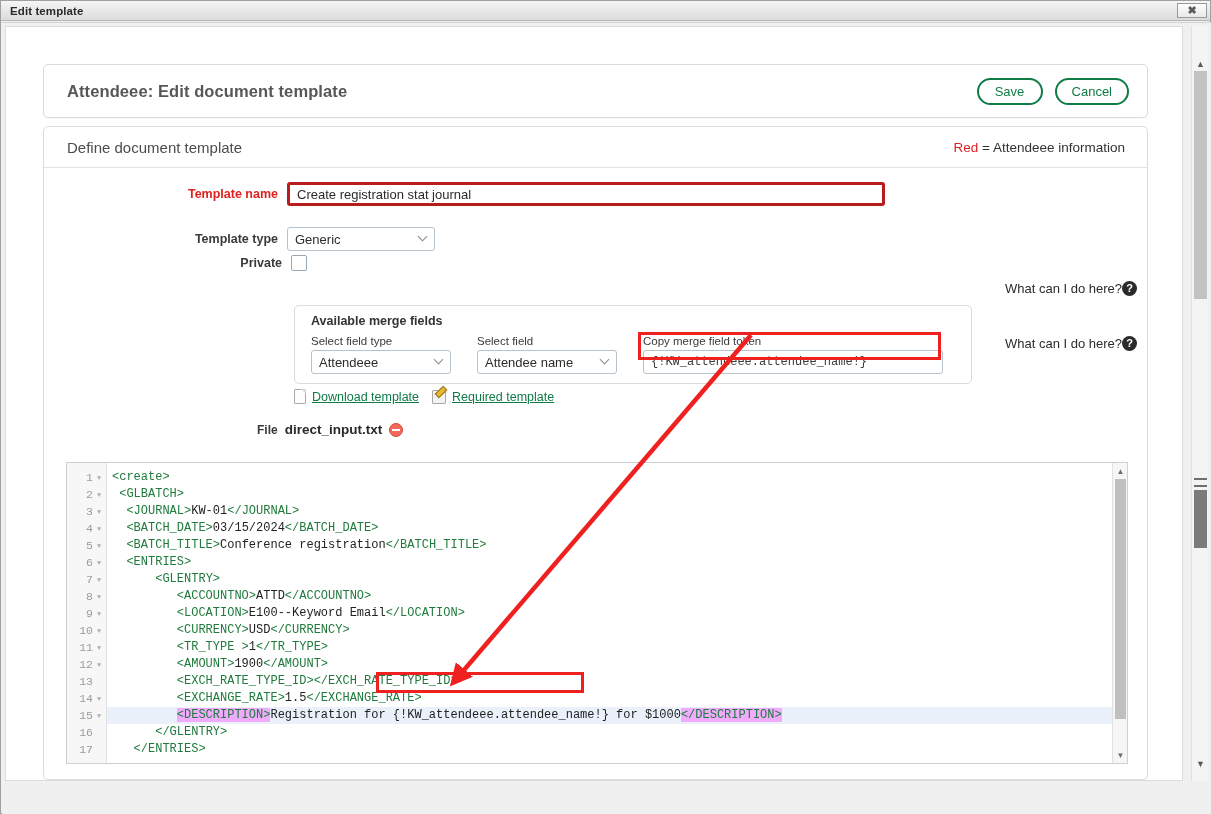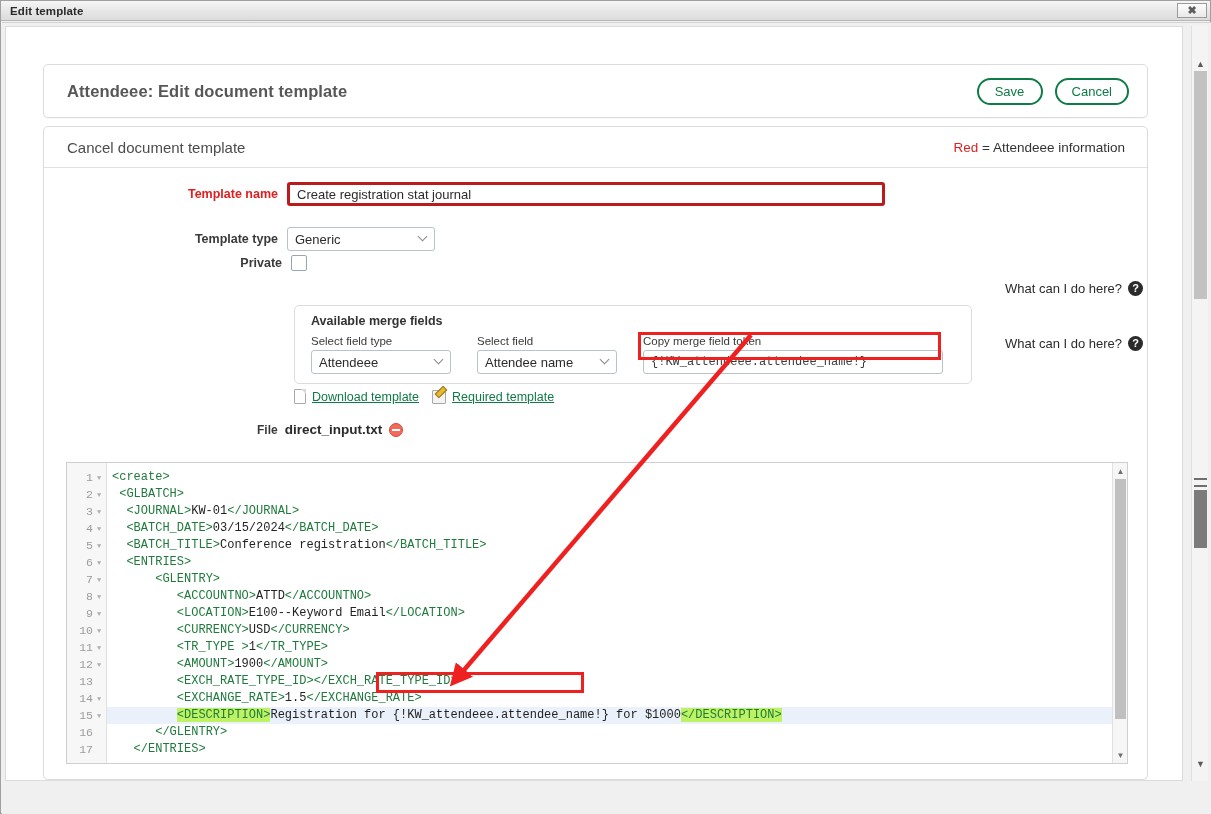--- a/index.html
+++ b/index.html
@@ -152,21 +152,21 @@
   .checkbox {
     width: 16px; height: 16px;
     border: 1px solid #9aa6b0;
     border-radius: 2px;
     background: #fff;
     cursor: pointer;
   }
   
   .help-link {
     position: absolute;
-    display: flex; align-items: flex-start; gap: 6px;
+    display: flex; align-items: flex-start; gap: 0;
     font-size: 13px; color: #2b2b2b;
     cursor: pointer;
   }
   .help-icon {
     width: 15px; height: 15px; border-radius: 50%;
     background: #2b2b2b; color: #fff;
     font-size: 11px; font-weight: bold;
     display: flex; align-items: center; justify-content: center;
     line-height: 1;
   }
@@ -295,21 +295,21 @@
     height: 17px;
     line-height: 17px;
     font-family: "Liberation Mono", monospace;
     font-size: 12px;
     white-space: pre;
     padding-left: 5px;
     color: #222;
   }
   .cline.active { background: #eaf1fb; }
   .tag { color: #1f7a3c; }
-  .hl-tag { background: #bef264; color: #1f7a3c; }
+  .hl-tag { background: #f0abfc; color: #1f7a3c; }
   .ed-scroll {
     width: 15px;
     background: #f6f6f6;
     border-left: 1px solid #e1e1e1;
     position: relative;
     flex-shrink: 0;
     cursor: pointer;
   }
   .ed-arrow {
     position: absolute; left: 0; width: 15px; height: 14px;
@@ -382,21 +382,21 @@
         <span class="header-title">Attendeee: Edit document template</span>
         <div class="header-actions">
           <div class="pill-btn">Save</div>
           <div class="pill-btn">Cancel</div>
         </div>
       </div>
 
       <div class="main-card">
 
         <div class="section-head">
-          <span class="section-title">Cancel document template</span>
+          <span class="section-title">Define document template</span>
           <span class="required-note">
             <span class="red">Red</span><span> = Attendeee information</span>
           </span>
         </div>
 
         <div class="form-row" style="left:0; top:55px; width:845px; justify-content:flex-start;">
           <span class="lbl-req" style="width:243px; text-align:right; padding-right:9px;">Template name</span>
           <input class="text-input" style="width: 598px;" value="Create registration stat journal">
         </div>
 

